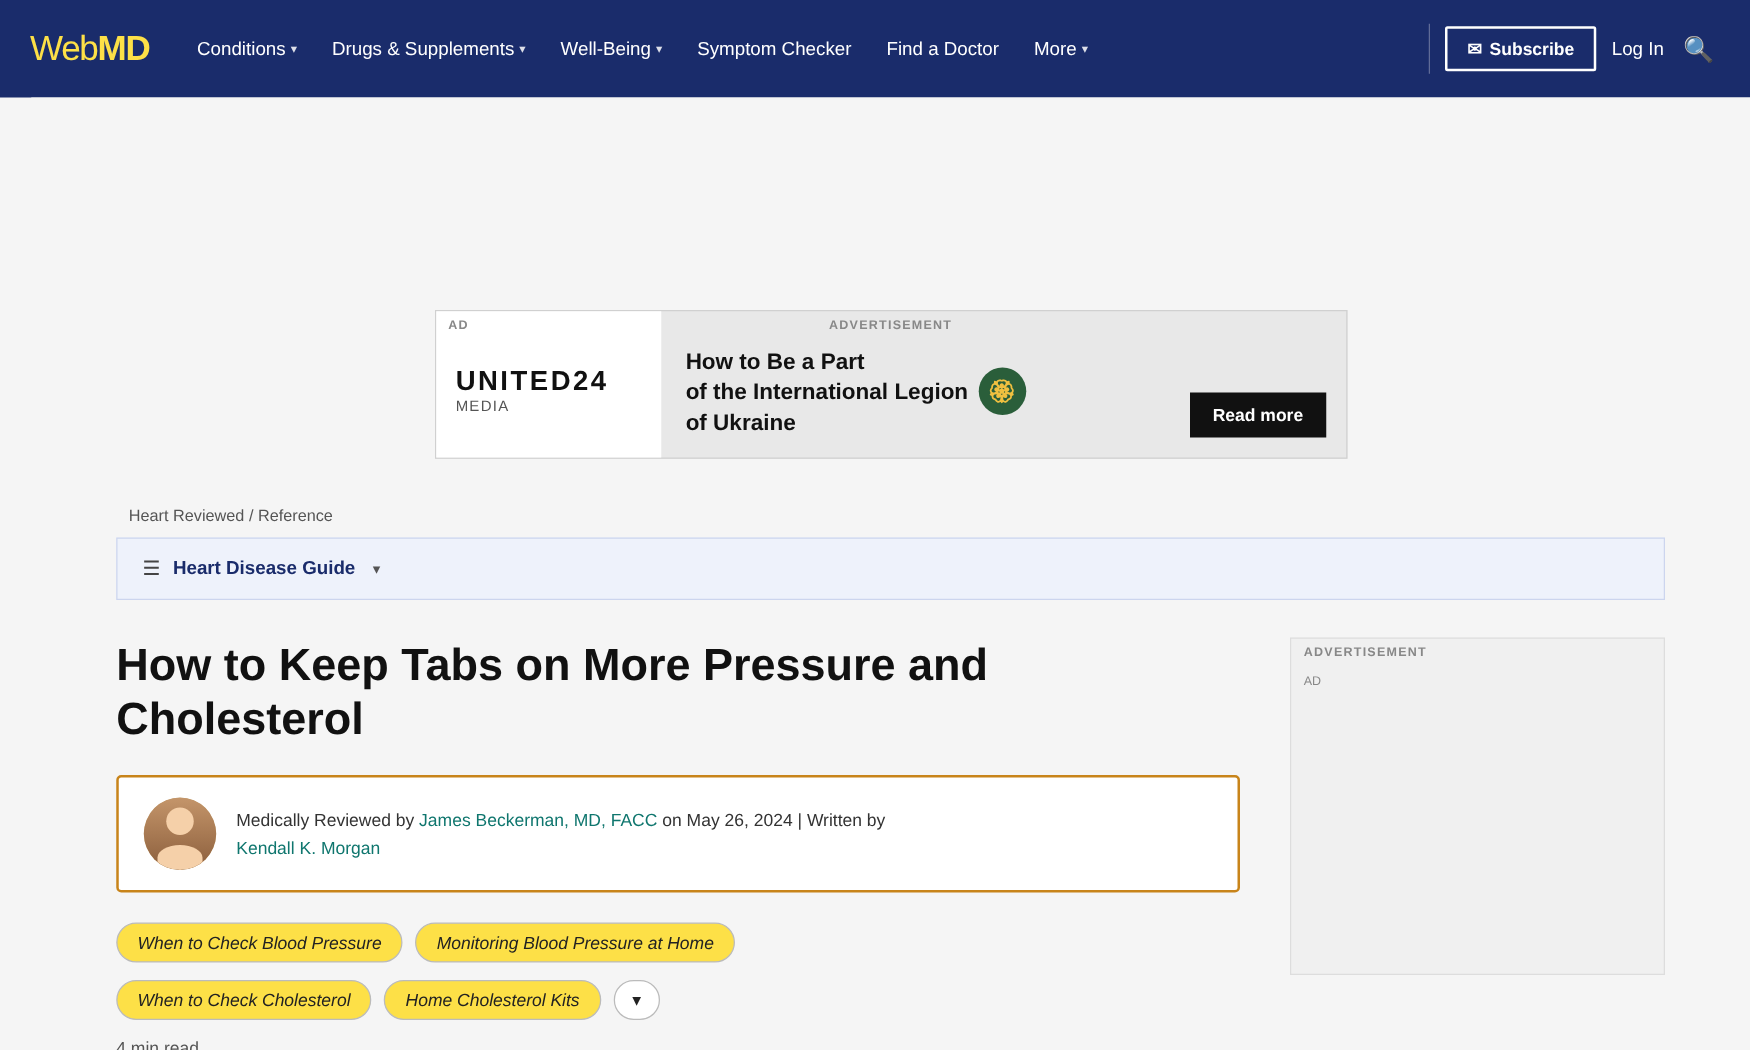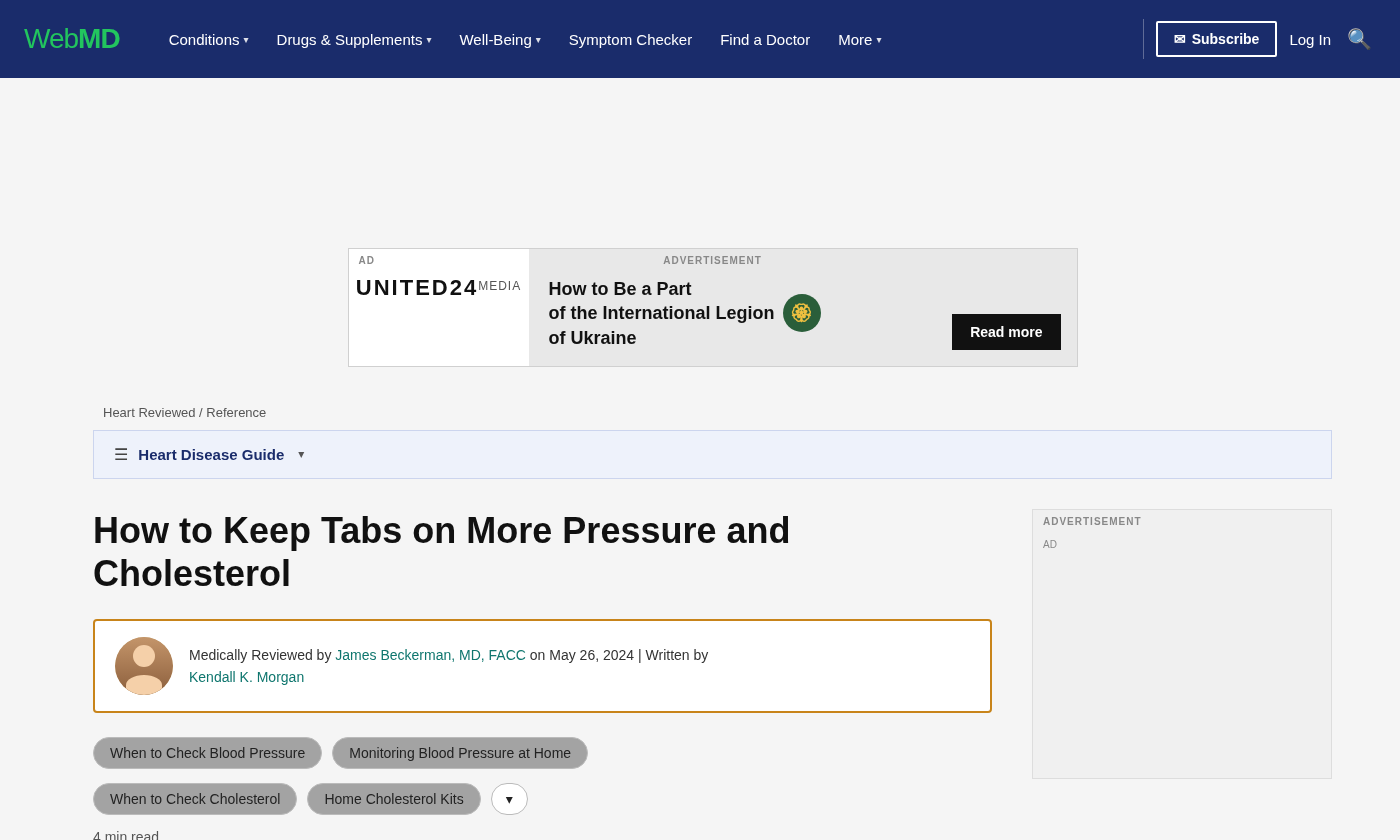--- a/index.html
+++ b/index.html
@@ -8,25 +8,25 @@
     
     .navbar {
       background: #1a2c6b;
       height: 78px;
       display: flex;
       align-items: center;
       padding: 0 24px;
       gap: 0;
     }
     .navbar-logo {
-      color: #22c55e;
+      color: #fde047;
       font-size: 28px;
       font-weight: 900;
       letter-spacing: -1px;
-      margin-right: 35px;
+      margin-right: 24px;
       white-space: nowrap;
     }
     .navbar-logo span.web { font-weight: 300; }
     .navbar-logo span.md { font-weight: 900; }
     .nav-items {
       display: flex;
       align-items: center;
       gap: 0;
       flex: 1;
     }
@@ -130,20 +130,21 @@
       transform: translateX(-50%);
       font-size: 10px;
       color: #888;
       font-weight: 600;
       letter-spacing: 1px;
     }
     .ad-left {
       width: 180px;
       background: #fff;
       display: flex;
+      flex-direction: column;
       align-items: flex-start;
       justify-content: center;
       padding: 28px 16px 16px;
     }
     .ad-logo-text {
       font-size: 22px;
       font-weight: 900;
       letter-spacing: 2px;
       color: #111;
       line-height: 1;
@@ -315,23 +316,24 @@
       flex-wrap: wrap;
       gap: 10px;
       margin-bottom: 14px;
     }
     .tag {
       border: 1px solid #bbb;
       border-radius: 20px;
       padding: 7px 16px;
       font-size: 14px;
       color: #222;
-      background: #a3a3a3;
+      background: #fde047;
       cursor: pointer;
       white-space: nowrap;
+      font-style: italic;
     }
     .tag-more {
       border: 1px solid #bbb;
       border-radius: 20px;
       padding: 7px 14px;
       font-size: 14px;
       color: #222;
       background: #fff;
       cursor: pointer;
       display: flex;

